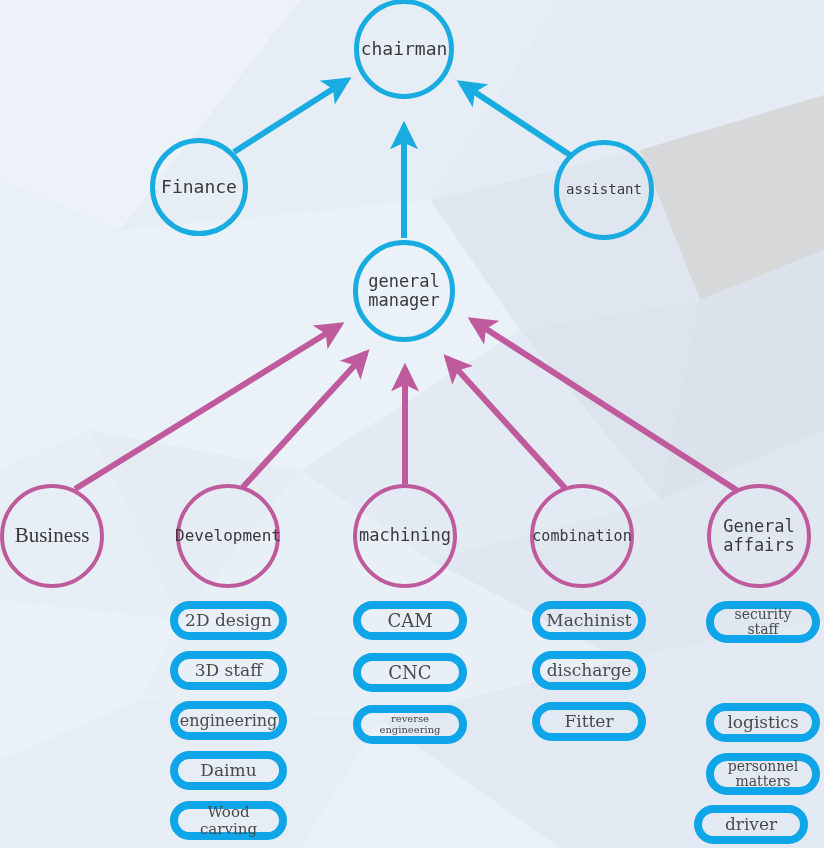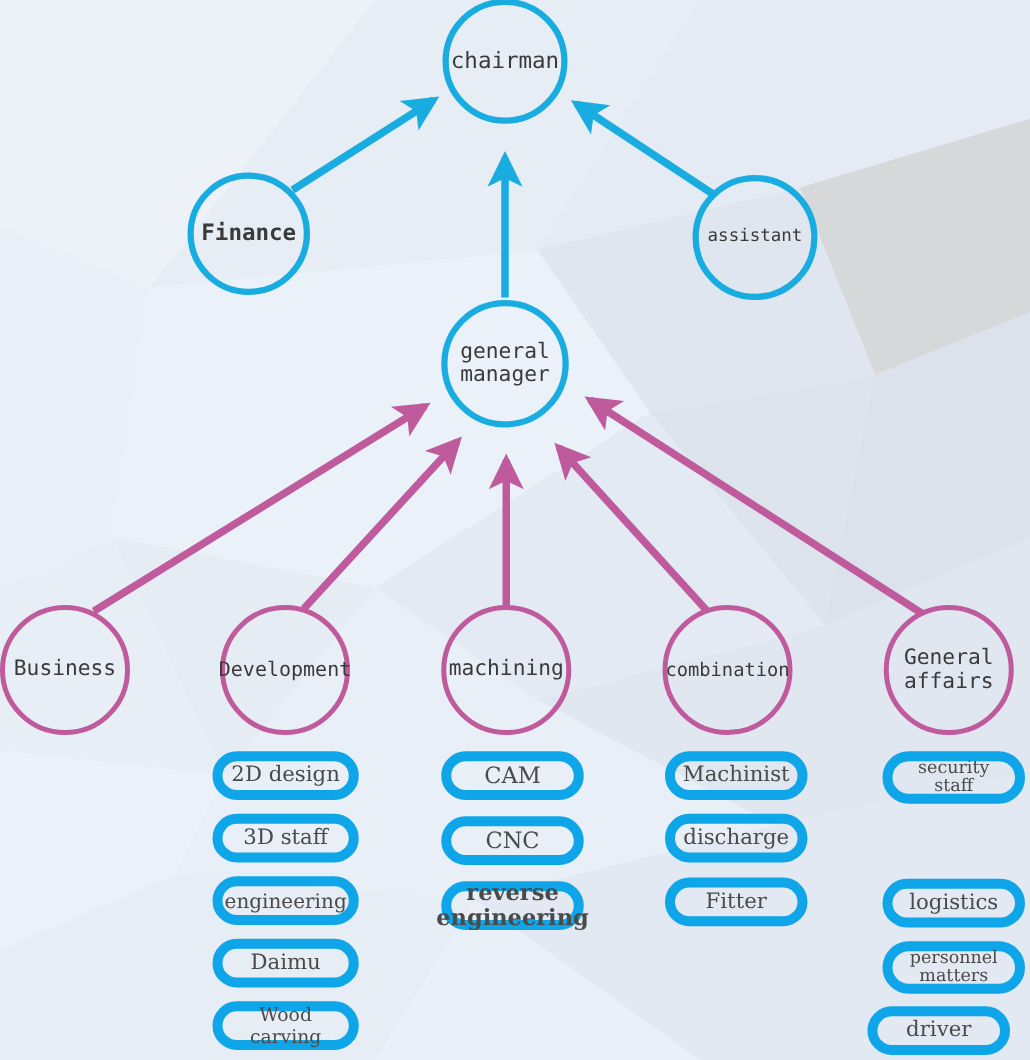--- a/index.html
+++ b/index.html
@@ -119,35 +119,35 @@
     <line x1="243" y1="487" x2="366" y2="353" stroke="#bf5a9c" stroke-width="6" marker-end="url(#arrow-purple)"></line>
     <line x1="405" y1="484" x2="405" y2="368" stroke="#bf5a9c" stroke-width="6" marker-end="url(#arrow-purple)"></line>
     <line x1="565" y1="488" x2="447" y2="358" stroke="#bf5a9c" stroke-width="6" marker-end="url(#arrow-purple)"></line>
     <line x1="738" y1="491" x2="472" y2="320" stroke="#bf5a9c" stroke-width="6" marker-end="url(#arrow-purple)"></line>
   </svg>
 
   <div class="node-circle exec" style="left:354px; top:-1px; width:100px; height:100px;">
     <span class="lbl" style="font-size:18px;">chairman</span>
   </div>
 
-  <div class="node-circle exec" style="left:150px; top:138px; width:98px; height:98px;font-weight:bold;">
+  <div class="node-circle exec" style="left:150px; top:138px; width:98px; height:98px;">
     <span class="lbl" style="font-size:18px;">Finance</span>
   </div>
 
   <div class="node-circle exec" style="left:554px; top:140px; width:100px; height:100px;">
     <span class="lbl" style="font-size:14px;">assistant</span>
   </div>
 
   <div class="node-circle exec" style="left:353px; top:240px; width:102px; height:102px;">
     <span class="lbl" style="font-size:17px;">general
 manager</span>
   </div>
 
   <div class="node-circle dept" style="left:0px; top:484px; width:104px; height:104px;">
-    <span class="lbl" style="font-size:17px;">Business</span>
+    <span class="lbl" style="font-size:21px;font-family:Liberation Serif, serif;">Business</span>
   </div>
 
   <div class="node-circle dept" style="left:176px; top:484px; width:104px; height:104px;">
     <span class="lbl" style="font-size:16px;">Development</span>
   </div>
 
   <div class="node-circle dept" style="left:353px; top:484px; width:104px; height:104px;text-align:center;">
     <span class="lbl" style="font-size:17px;">machining</span>
   </div>
 
@@ -176,21 +176,21 @@
     <span class="clbl" style="font-size:15px;">Wood carving</span>
   </div>
 
   <div class="chip" style="left:353px; top:601px; width:114px; height:39px;">
     <span class="clbl" style="font-size:18px;">CAM</span>
   </div>
   <div class="chip" style="left:353px; top:653px; width:114px; height:39px;">
     <span class="clbl" style="font-size:18px;">CNC</span>
   </div>
   <div class="chip" style="left:353px; top:705px; width:114px; height:39px;">
-    <span class="clbl" style="font-size:18px;font-weight:bold;">reverse
+    <span class="clbl" style="font-size:10px;">reverse
 engineering</span>
   </div>
 
   <div class="chip" style="left:532px; top:601px; width:114px; height:39px;">
     <span class="clbl" style="font-size:17px;">Machinist</span>
   </div>
   <div class="chip" style="left:532px; top:651px; width:114px; height:39px;">
     <span class="clbl" style="font-size:17px;">discharge</span>
   </div>
   <div class="chip" style="left:706px; top:601px; width:114px; height:42px;">

